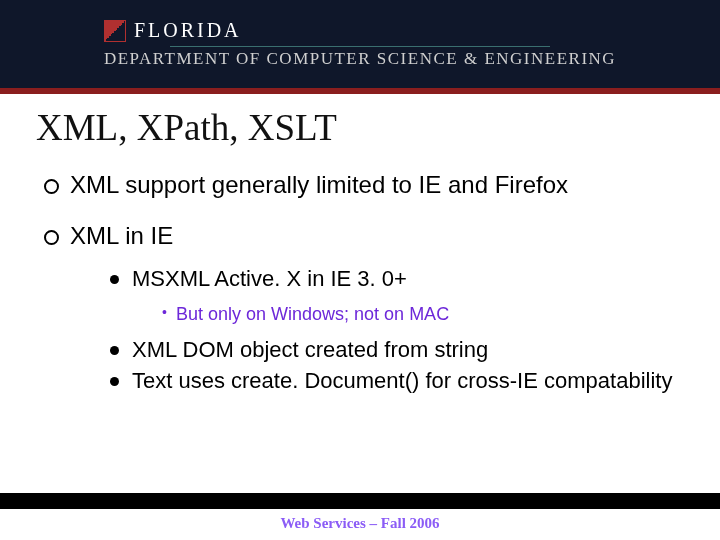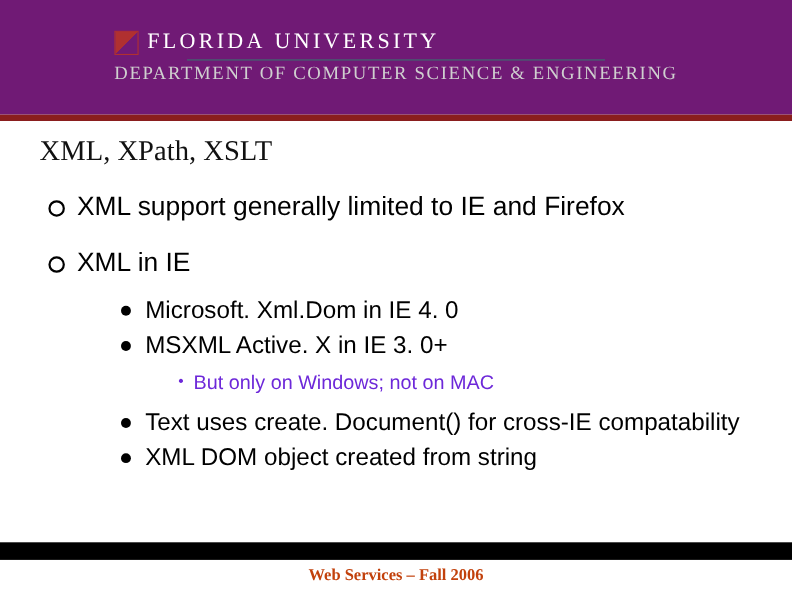--- a/index.html
+++ b/index.html
@@ -6,22 +6,22 @@
   body {
     width: 720px;
     height: 540px;
     background: #ffffff;
     font-family: Arial, Helvetica, sans-serif;
     position: relative;
     overflow: hidden;
   }
   .header {
     width: 100%;
-    height: 104px;
-    background: #701a75;
+    height: 88px;
+    background: #0f172a;
     display: flex;
     align-items: center;
     justify-content: center;
     position: relative;
   }
   .logo-block {
     text-align: center;
     color: #fff;
   }
   .logo-main {
@@ -58,21 +58,21 @@
   .redbar {
     width: 100%;
     height: 6px;
     background: #8a1e1e;
   }
   .content {
     padding: 12px 36px 0 36px;
   }
   .slide-title {
     font-family: "Times New Roman", serif;
-    font-size: 26px;
+    font-size: 37px;
     font-weight: normal;
     color: #111;
     margin-bottom: 16px;
   }
   ul.level1 {
     list-style: none;
     padding-left: 8px;
   }
   ul.level1 > li {
     font-size: 24px;
@@ -146,57 +146,55 @@
   .footer-bar {
     height: 16px;
     background: #000;
   }
   .footer-text {
     text-align: center;
     font-family: "Times New Roman", serif;
     font-weight: bold;
     font-size: 15px;
     padding: 6px 0 8px 0;
-    color: #c2410c;
+    color: #8b5cf6;
   }
 </style>
 </head>
 <body>
 
 <div class="header">
   <div class="logo-block">
     <div class="logo-main">
       <span class="fau-icon"></span>
       <span class="logo-word-florida">FLORIDA</span>
-      <span class="logo-word-univ">UNIVERSITY</span>
     </div>
     <hr class="logo-rule">
     <div class="logo-dept">DEPARTMENT OF COMPUTER SCIENCE &amp; ENGINEERING</div>
   </div>
 </div>
 <div class="redbar"></div>
 
 <div class="content">
   <h1 class="slide-title">XML, XPath, XSLT</h1>
 
   <ul class="level1">
     <li>XML support generally limited to IE and Firefox</li>
     <li>
       <span>XML in IE</span>
 
       <ul class="level2">
-        <li>Microsoft. Xml.Dom in IE 4. 0</li>
         <li>
           <span>MSXML Active. X in IE 3. 0+</span>
           <ul class="level3">
             <li>But only on Windows; not on MAC</li>
           </ul>
         </li>
+        <li>XML DOM object created from string</li>
         <li>Text uses create. Document() for cross-IE compatability</li>
-        <li>XML DOM object created from string</li>
       </ul>
     </li>
   </ul>
 </div>
 
 <div class="footer">
   <div class="footer-bar"></div>
   <div class="footer-text">Web Services – Fall 2006</div>
 </div>
 

